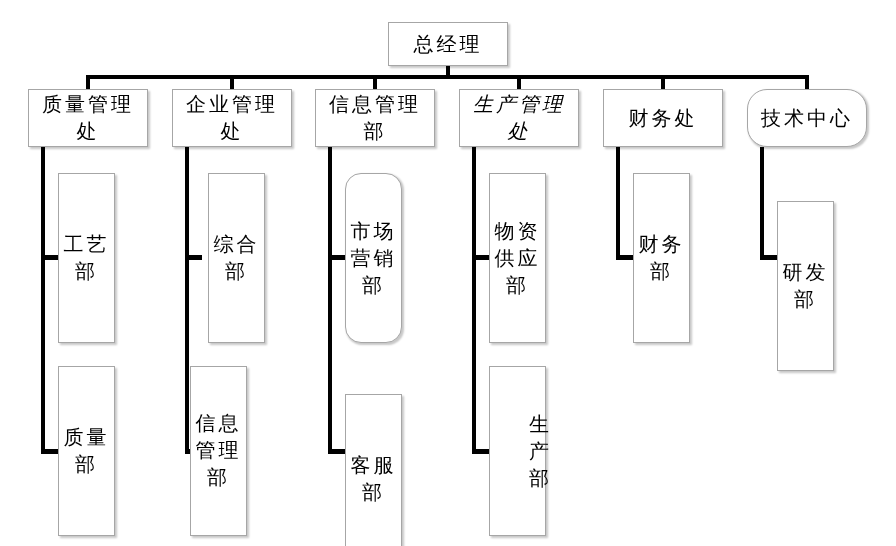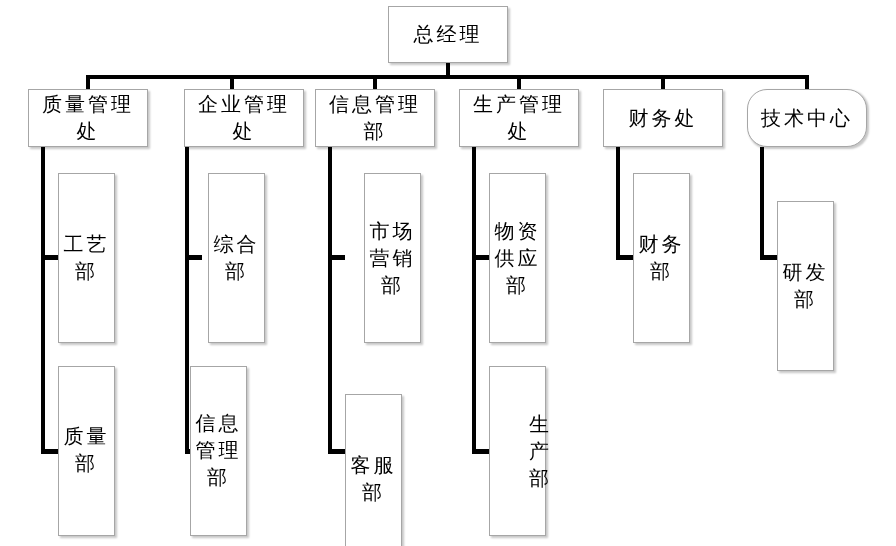--- a/index.html
+++ b/index.html
@@ -19,21 +19,21 @@
     border: 1px solid var(--box-border, #a6a6a6);
     box-shadow: 1.5px 1.5px 2px rgba(0,0,0,0.22);
     display: flex;
     align-items: center;
     justify-content: center;
     text-align: center;
     letter-spacing: 3px;
     font-size: 20px;
     line-height: 27px;
   }
-  .root-box    { left: 388px; top: 6px;  width: 120px; height: 57px; }
+  .root-box    { left: 388px; top: 22px;  width: 120px; height: 44px; }
   .dept-box    { top: 89px;  width: 120px; height: 58px; padding: 0 11px; }
   .child-box   { width: 57px; height: 170px; padding: 0 2px; }
   .row1 { top: 173px; }
   .row2 { top: 366px; }
   .conn {
     position: absolute;
     background: var(--line, #000000);
   }
 </style>
 </head>
@@ -66,31 +66,31 @@
   <div class="conn" style="left:760px; top:255px; width:17px; height:5px;"></div>
 
   <div class="conn" style="left:41px;  top:449px; width:17px; height:5px;"></div>
   <div class="conn" style="left:185px; top:449px; width:17px; height:5px;"></div>
   <div class="conn" style="left:328px; top:449px; width:17px; height:5px;"></div>
   <div class="conn" style="left:472px; top:449px; width:17px; height:5px;"></div>
 
   <div class="node root-box">总经理</div>
 
   <div class="node dept-box" style="left:28px;">质量管理处</div>
-  <div class="node dept-box" style="left:184px;">企业管理处</div>
+  <div class="node dept-box" style="left:172px;">企业管理处</div>
   <div class="node dept-box" style="left:315px;">信息管理部</div>
-  <div class="node dept-box" style="left:459px;">生产管理处</div>
+  <div class="node dept-box" style="left:459px;font-style:italic;">生产管理处</div>
   <div class="node dept-box" style="left:603px;">财务处</div>
   <div class="node dept-box" style="left:747px;border-radius:20px;">技术中心</div>
 
   <div class="node child-box row1" style="left:58px;">工艺部</div>
   <div class="node child-box row1" style="left:208px;">综合部</div>
-  <div class="node child-box row1" style="left:364px;">市场营销部</div>
+  <div class="node child-box row1" style="left:345px;border-radius:16px;">市场营销部</div>
   <div class="node child-box row1" style="left:633px;">财务部</div>
   <div class="node child-box row1" style="left:489px;">物资供应部</div>
   <div class="node child-box row1" style="left:777px;margin-top:28px;">研发部</div>
 
-  <div class="node child-box row2" style="left:58px;font-family:Liberation Mono, monospace;">质量部</div>
+  <div class="node child-box row2" style="left:58px;">质量部</div>
   <div class="node child-box row2" style="left:190px;font-family:Liberation Mono, monospace;">信息管理部</div>
   <div class="node child-box row2" style="left:345px;margin-top:28px;">客服部</div>
   <div class="node child-box row2" style="left:489px;padding-left:48px;">生产部</div>
 
 </div>
 
 </body></html>

